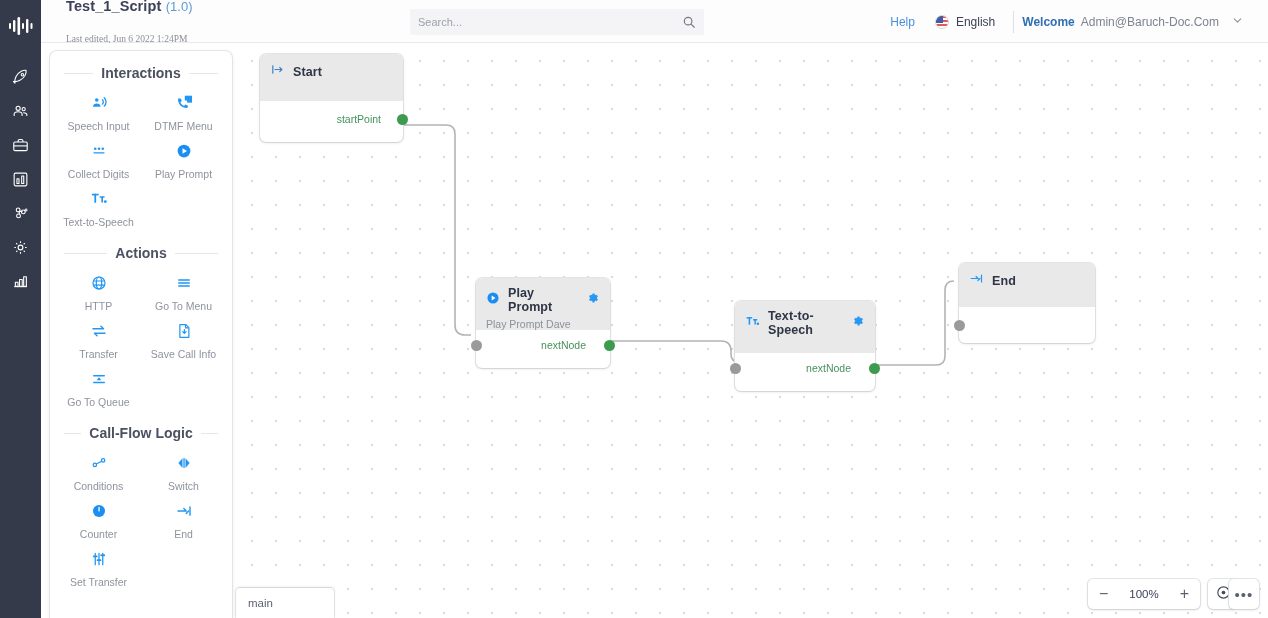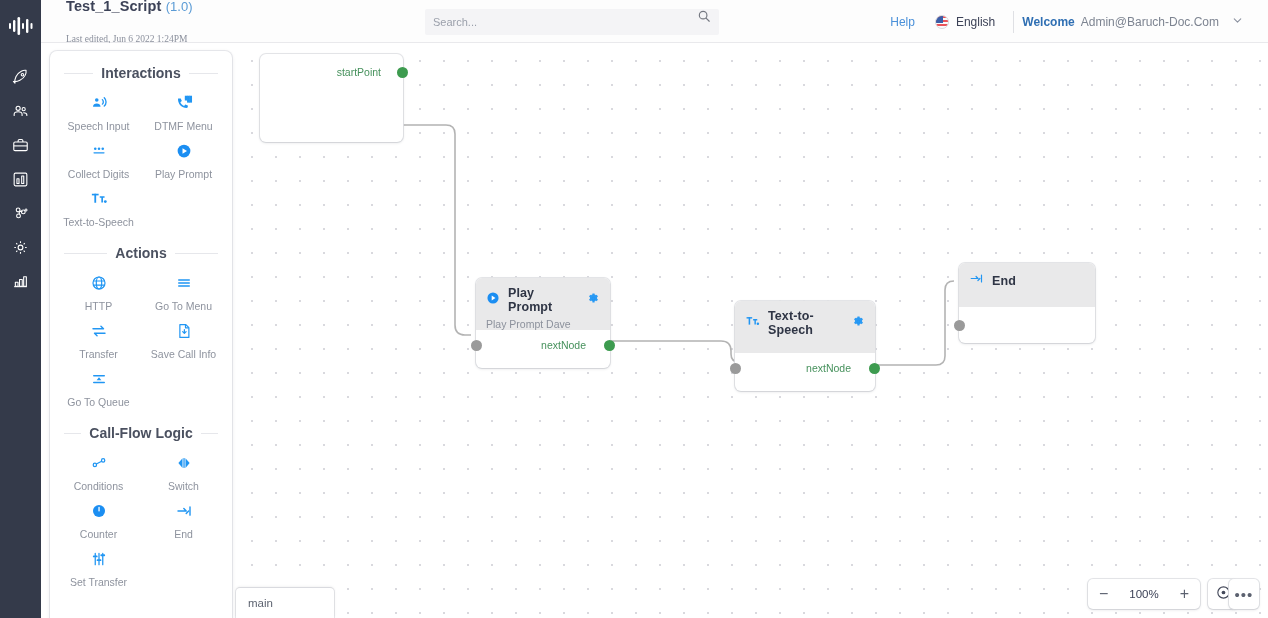--- a/index.html
+++ b/index.html
@@ -29,23 +29,23 @@
     position: absolute; left: 41px; top: 0; width: 1227px; height: 43px;
     background: #fdfdfd; border-bottom: 1px solid #e9e9ec;
     display: flex; align-items: center;
   }
   .doc-title { margin-left: 25px; line-height: 1.15; }
   .doc-title .t1 { font-size: 14.5px; color: #3c4257; font-weight: 600; letter-spacing: .1px; }
   .doc-title .ver { font-size: 13px; color: #5b9bd5; font-weight: 500; }
   .doc-title .t2 { font-size: 9.5px; color: #8a8f9c; margin-top: 18px; font-family: "Liberation Serif", serif; }
 
   .searchbox {
-    position: absolute; left: 384px; top: 9px; width: 294px; height: 26px;
+    position: absolute; left: 369px; top: 9px; width: 294px; height: 26px;
     background: #f4f4f6; border-radius: 2px;
-    display: flex; padding: 0 8px;
+    display: flex; align-items: center; padding: 0 8px;
   }
   .searchbox input {
     border: 0; background: transparent; outline: none; flex: 1;
     font-size: 11px; color: #6f7480; font-family: "Liberation Sans", sans-serif;
   }
   .searchbox input::placeholder { color: #9ba0ab; }
   .search-ico { width: 14px; height: 14px; opacity: .75; }
 
   .hdr-right { position: absolute; right: 24px; top: 0; height: 43px;
     display: flex; align-items: center; gap: 0; }
@@ -450,20 +450,31 @@
               <path d="M5 8.5h4M10 13.5h4M15 7h4" stroke-width="2.4"></path>
             </svg>
           </span>
           <span class="lbl">Set Transfer</span>
         </div>
         <div></div>
       </div>
     </div>
 
     <div class="node" style="left:219px; top:11px; width:143px; height:88px;">
+      <div class="nhead" style="height:47px;">
+        <div class="nrow">
+          <span>
+            <svg width="15" height="15" viewBox="0 0 24 24" fill="none" stroke="#3b82c4" stroke-width="1.9" stroke-linecap="round" stroke-linejoin="round">
+              <path d="M4.5 6v12"></path>
+                <path d="M8 12h11l-3.4-3.4M19 12l-3.4 3.4"></path>
+            </svg>
+          </span>
+          <span class="ntitle">Start</span>
+        </div>
+      </div>
       <div class="nbody">
         <span class="port-label" style="right:22px; top:12px;">startPoint</span>
         <span class="dot green" style="right:-5px; top:13px;"></span>
       </div>
     </div>
 
     <div class="node" style="left:435px; top:235px; width:134px; height:90px;">
       <div class="nhead" style="height:52px;">
         <div class="nrow">
           <span>

